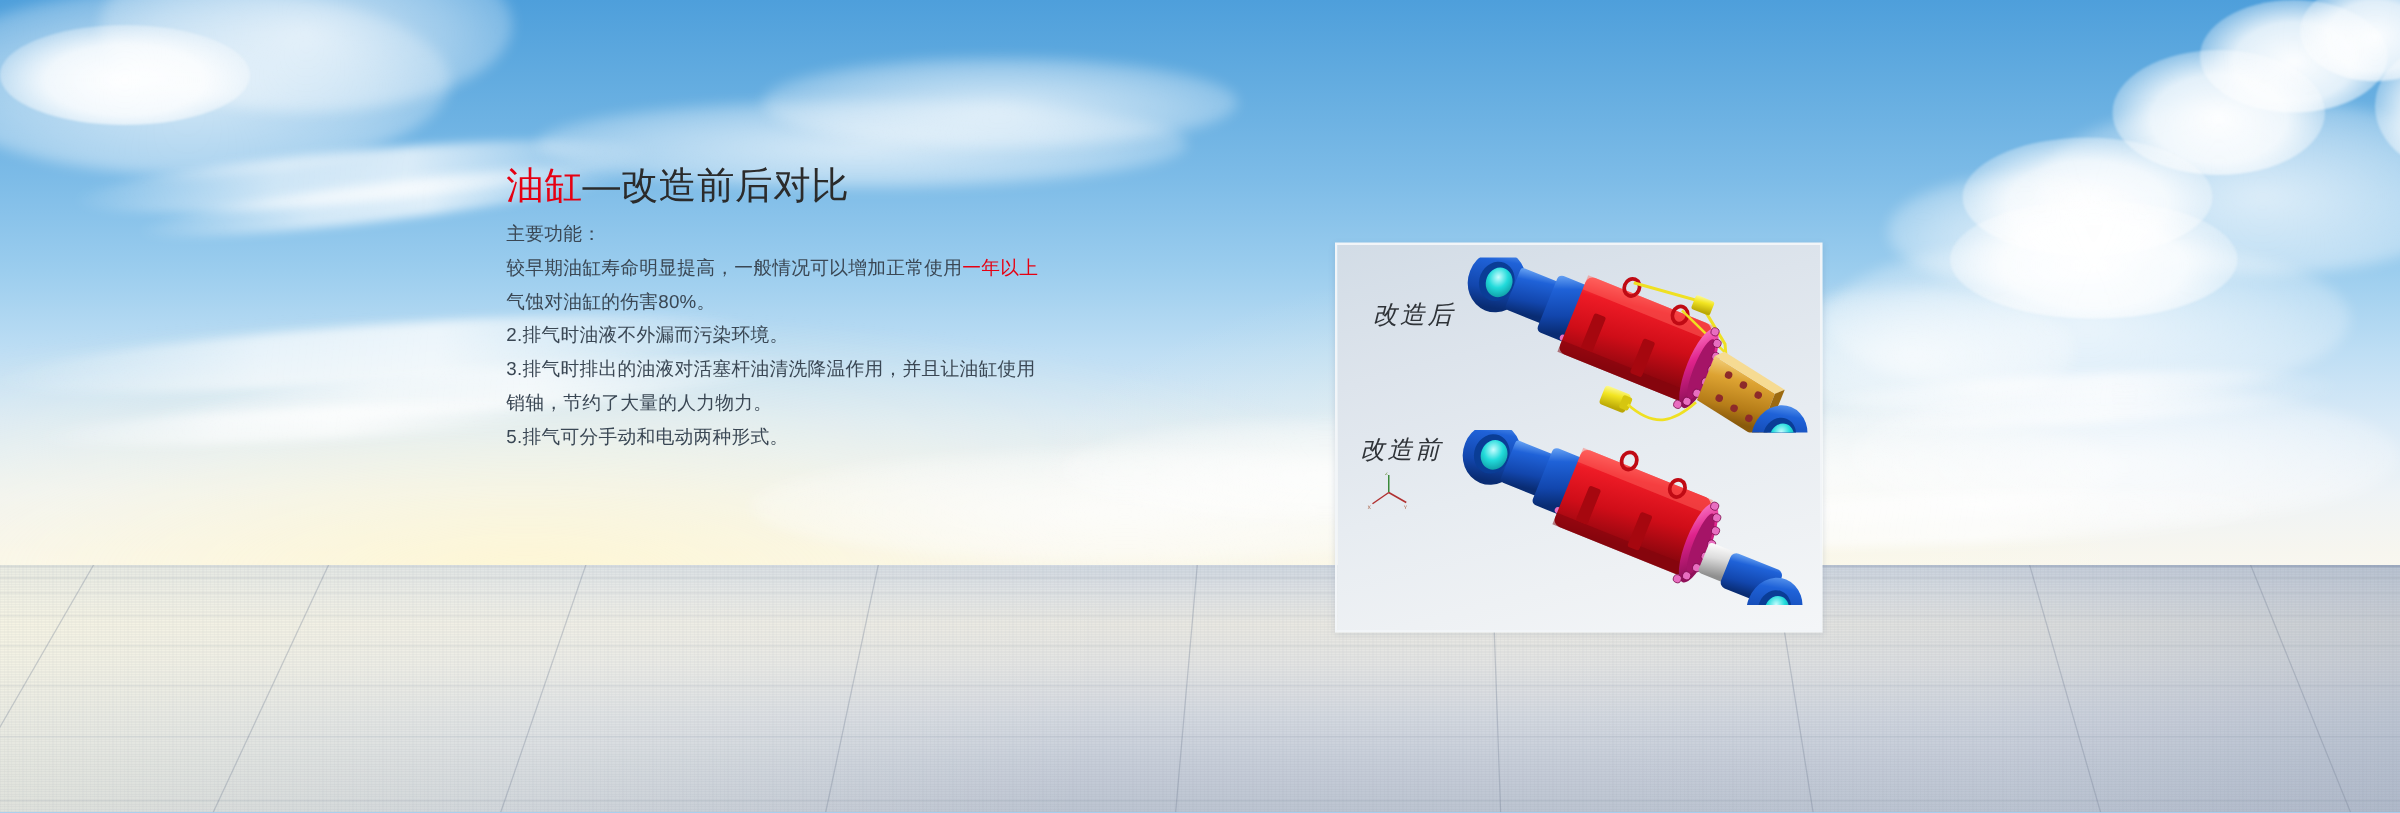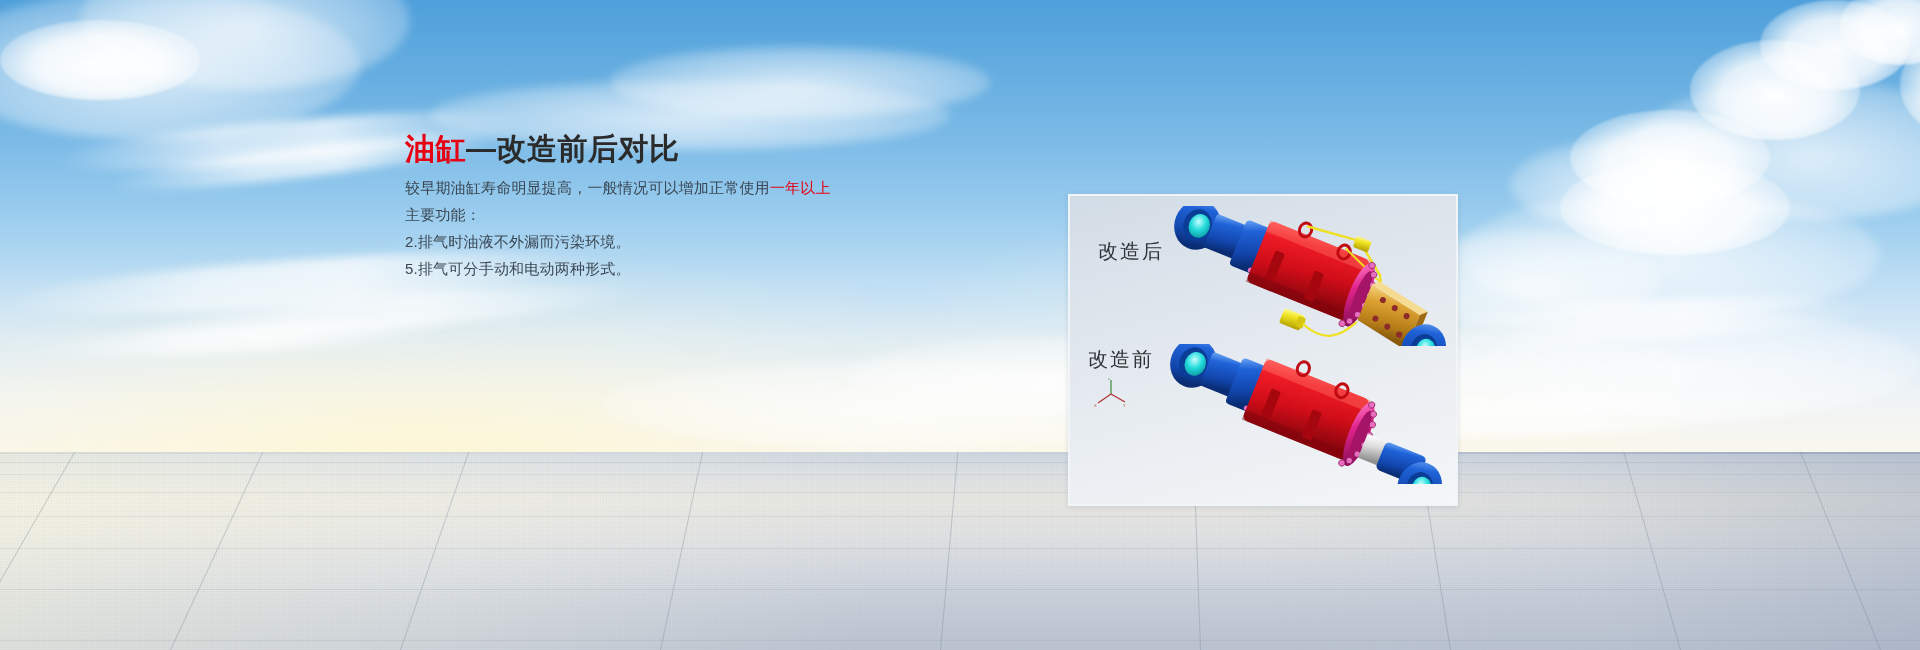--- a/index.html
+++ b/index.html
@@ -103,21 +103,21 @@
     position: absolute; left: 0; top: 0; width: 1920px; height: 2px;
     background: linear-gradient(to right, rgba(173,185,202,.85), rgba(214,220,228,.55) 45%, rgba(150,164,186,.8));
   }
 
   
   .copy {
     position: absolute; left: 405px; top: 132px; width: 580px;
     color: #3c4a58;
   }
   .title {
-    font-size: 30px; font-weight: bold; letter-spacing: .5px;
+    font-size: 30px; font-weight: normal; letter-spacing: .5px;
     line-height: 1.1; margin: 0 0 9px 0; white-space: nowrap;
   }
   .title .accent { color: #e60012; }
   .title .rest { color: #2b2b2b; }
   .subtitle {
     font-size: 14.5px; color: #7c8894; letter-spacing: .2px;
     margin: 0 0 26px 0; white-space: nowrap;
   }
   .para {
     font-size: 15px; line-height: 27px; color: #3a4754;
@@ -130,21 +130,21 @@
   .panel {
     position: absolute; left: 1068px; top: 194px; width: 390px; height: 312px;
     border: 2px solid #f2f5f8;
     background: linear-gradient(165deg, #d2dce6 0%, #dde4ec 28%, #e7ecf1 56%, #eef1f4 78%, #f4f6f8 100%);
     box-shadow: 0 1px 5px rgba(70,95,125,.18);
     overflow: hidden;
   }
   .panel-label {
     position: absolute; font-size: 20px; color: #2f3338;
     font-family: "DejaVu Serif", "Liberation Serif", serif;
-    letter-spacing: 2px; white-space: nowrap;
+    letter-spacing: 2px; white-space: nowrap; font-style: italic;
   }
   .label-after  { left: 28px; top: 42px; }
   .label-before { left: 18px; top: 150px; }
 
   .axis-gizmo { position: absolute; left: 24px; top: 182px; width: 34px; height: 30px; }
 
   .cyl { position: absolute; }
   .cyl-after  { left: 72px; top: 10px;  width: 320px; height: 140px; }
   .cyl-before { left: 68px; top: 148px; width: 320px; height: 140px; }
 </style>
@@ -234,23 +234,26 @@
 
     <div class="ground-noise"></div>
   </div>
 
   <div class="copy">
 
     <h1 class="title"><span class="accent">油缸</span><span class="rest">—改造前后对比</span></h1>
 
 
     <div class="para">
+      <span class="ln">主要功能：</span>
       <span class="ln"><span>较早期油缸寿命明显提高，一般情况可以增加正常使用</span><span class="hl">一年以上</span></span>
-      <span class="ln">主要功能：</span>
+      <span class="ln">气蚀对油缸的伤害80%。</span>
       <span class="ln">2.排气时油液不外漏而污染环境。</span>
+      <span class="ln">3.排气时排出的油液对活塞杆油清洗降温作用，并且让油缸使用</span>
+      <span class="ln">销轴，节约了大量的人力物力。</span>
       <span class="ln">5.排气可分手动和电动两种形式。</span>
     </div>
   </div>
 
   <div class="panel">
 
     <div class="panel-label label-after">改造后</div>
     <div class="panel-label label-before">改造前</div>
 
     <svg class="axis-gizmo" viewBox="0 0 34 30">

